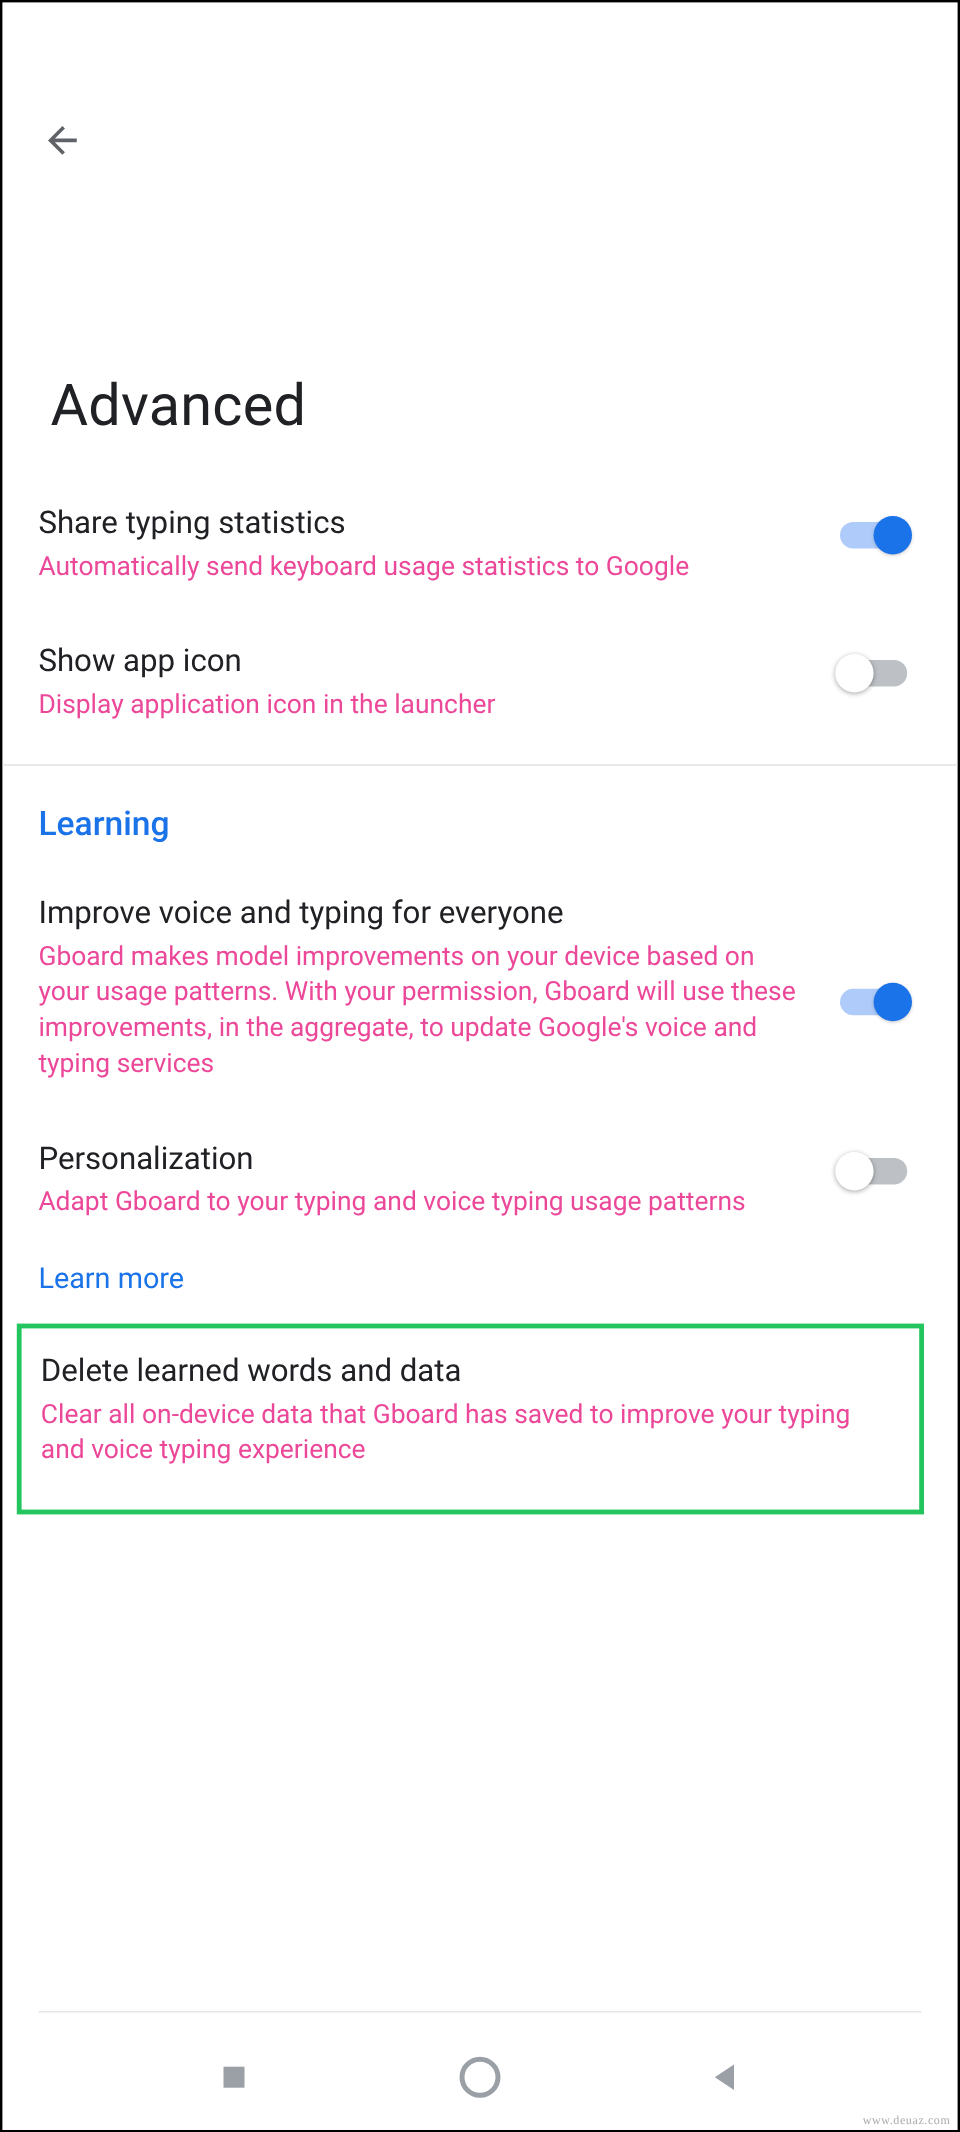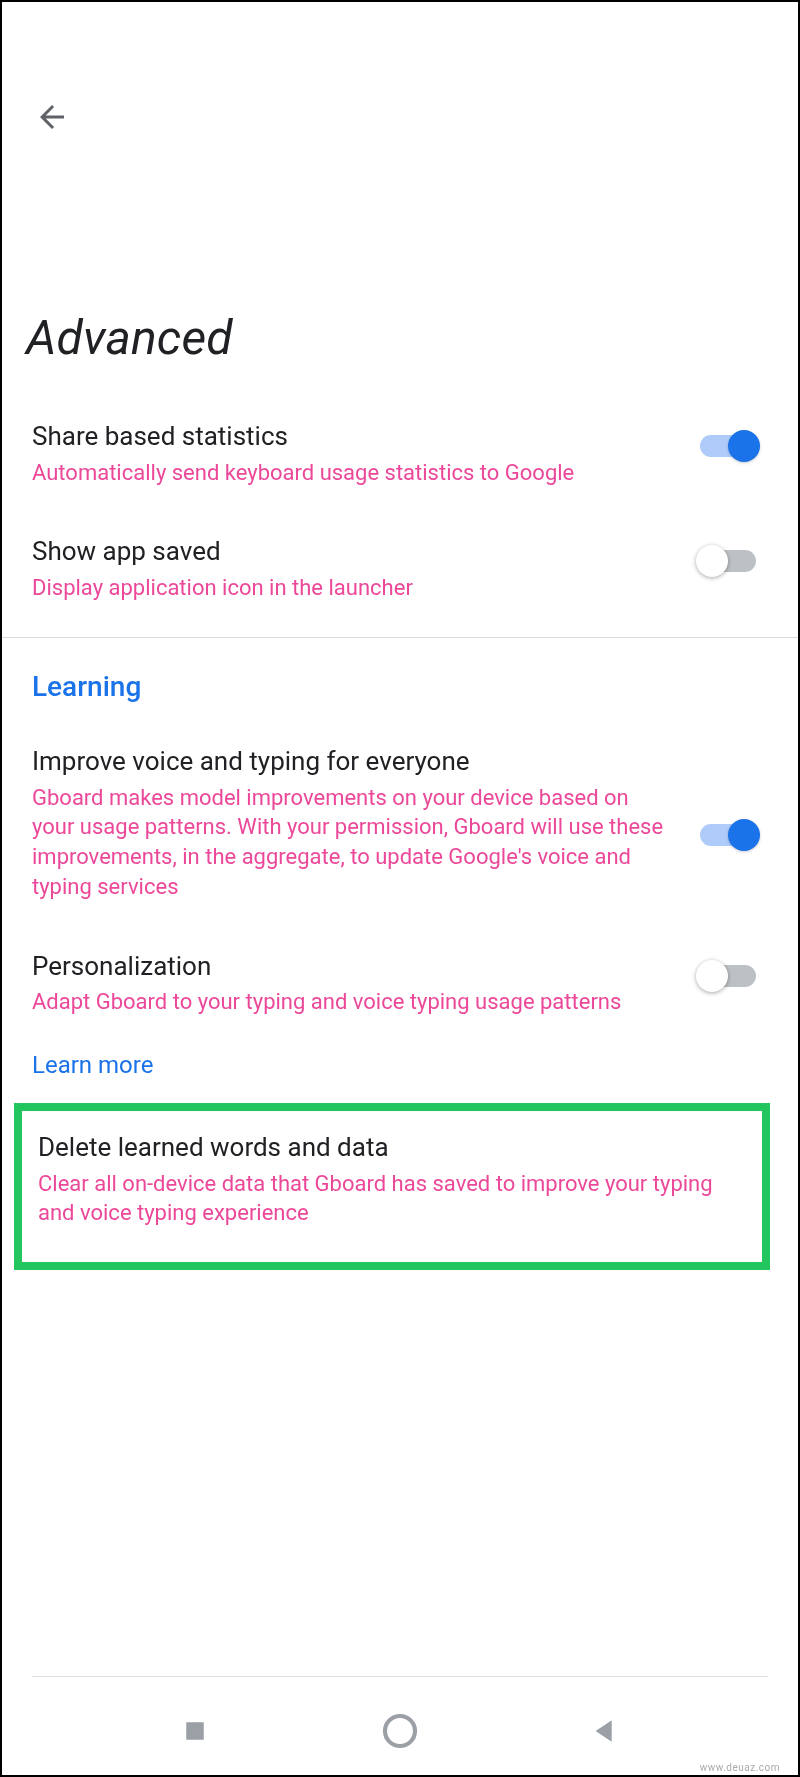--- a/index.html
+++ b/index.html
@@ -27,23 +27,22 @@
       height: 40px;
       display: inline-flex;
       align-items: center;
       justify-content: center;
       cursor: pointer;
     }
     .page-title {
       font-size: 48px;
       font-weight: 400;
       color: #202124;
-      padding: 150px 30px 30px 24px;
+      padding: 150px 30px 30px 40px;
       letter-spacing: 0.2px;
-      font-style: italic;
     }
     .setting-row {
       display: flex;
       align-items: flex-start;
       justify-content: space-between;
       padding: 24px 30px 24px 30px;
     }
     .setting-text {
       flex: 1;
       padding-right: 30px;
@@ -100,21 +99,21 @@
       font-weight: 500;
       padding: 32px 30px 12px 30px;
     }
     .learn-more {
       color: #1a73e8;
       font-size: 24px;
       font-weight: 400;
       padding: 10px 22px 4px 30px;
     }
     .highlight-box {
-      border: 8px solid #22c55e;
+      border: 4px solid #22c55e;
       margin: 20px 28px 0 12px;
       padding: 20px 16px 34px 16px;
     }
     .bottom-divider {
       position: absolute;
       bottom: 98px;
       left: 30px;
       right: 30px;
       height: 1px;
       background: #e0e0e0;
@@ -132,55 +131,56 @@
     }
     .nav-btn {
       width: 50px;
       height: 50px;
       display: flex;
       align-items: center;
       justify-content: center;
     }
     .watermark {
       position: absolute;
-      right: 18px;
+      right: 6px;
       bottom: 2px;
       font-size: 10px;
       color: #aaa;
       letter-spacing: 0.5px;
+      font-family: Liberation Serif, serif;
     }
   </style>
 </head>
 <body>
 
 <div class="content">
   <div class="header">
     <div class="back-icon">
       <svg width="36" height="36" viewBox="0 0 24 24">
         <path fill="#5f6368" d="M20 11H7.83l5.59-5.59L12 4l-8 8 8 8 1.41-1.41L7.83 13H20v-2z"></path>
       </svg>
     </div>
   </div>
 
   <h1 class="page-title">Advanced</h1>
 
   <div class="setting-row">
     <div class="setting-text">
-      <div class="setting-title">Share based statistics</div>
+      <div class="setting-title">Share typing statistics</div>
       <div class="setting-desc">Automatically send keyboard usage statistics to Google</div>
     </div>
     <div class="switch switch-on">
       <div class="switch-track"></div>
       <div class="switch-thumb"></div>
     </div>
   </div>
 
   <div class="setting-row">
     <div class="setting-text">
-      <div class="setting-title">Show app saved</div>
+      <div class="setting-title">Show app icon</div>
       <div class="setting-desc">Display application icon in the launcher</div>
     </div>
     <div class="switch switch-off">
       <div class="switch-track"></div>
       <div class="switch-thumb"></div>
     </div>
   </div>
 
   <div class="divider"></div>
 

